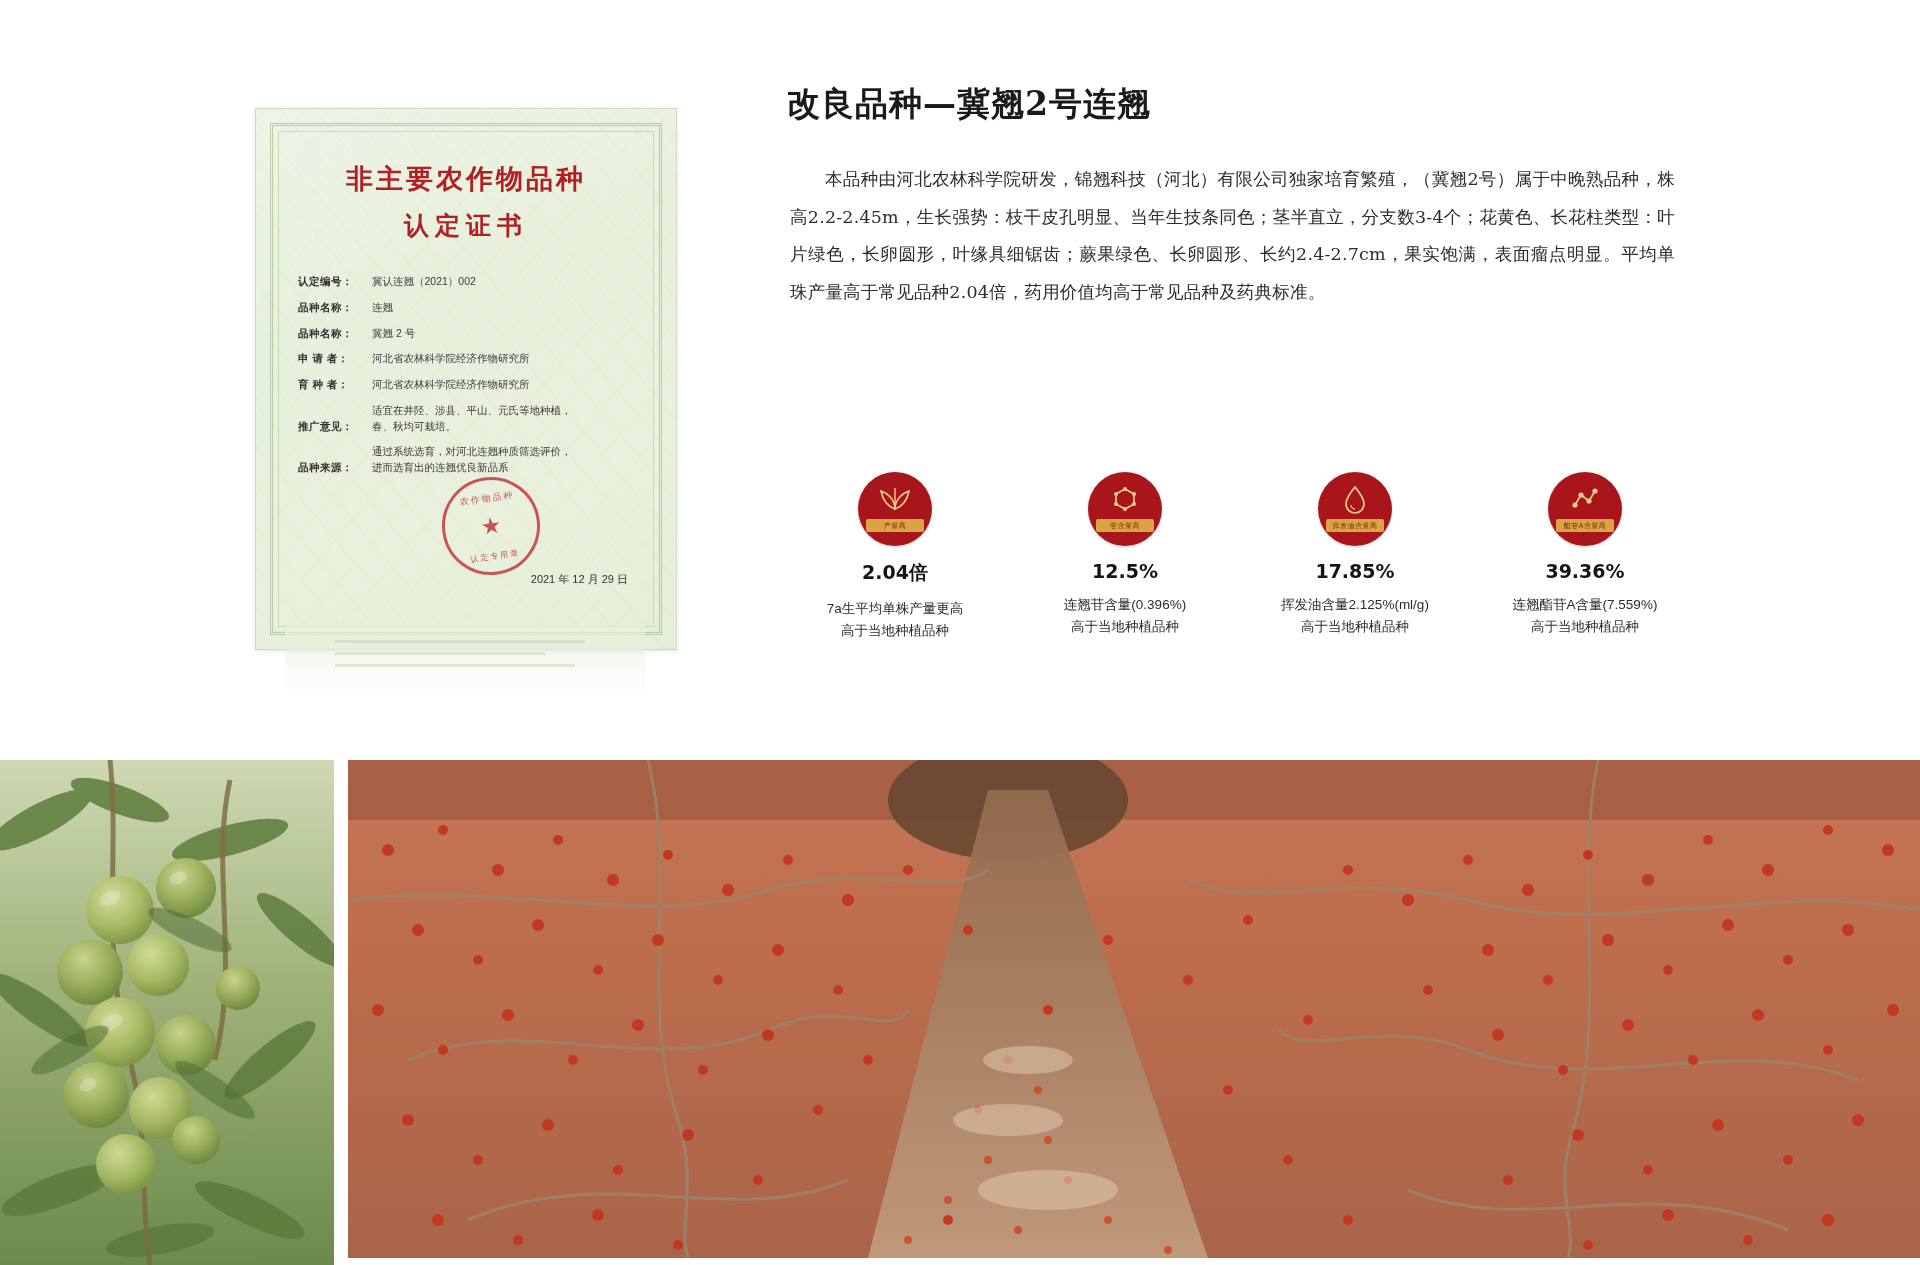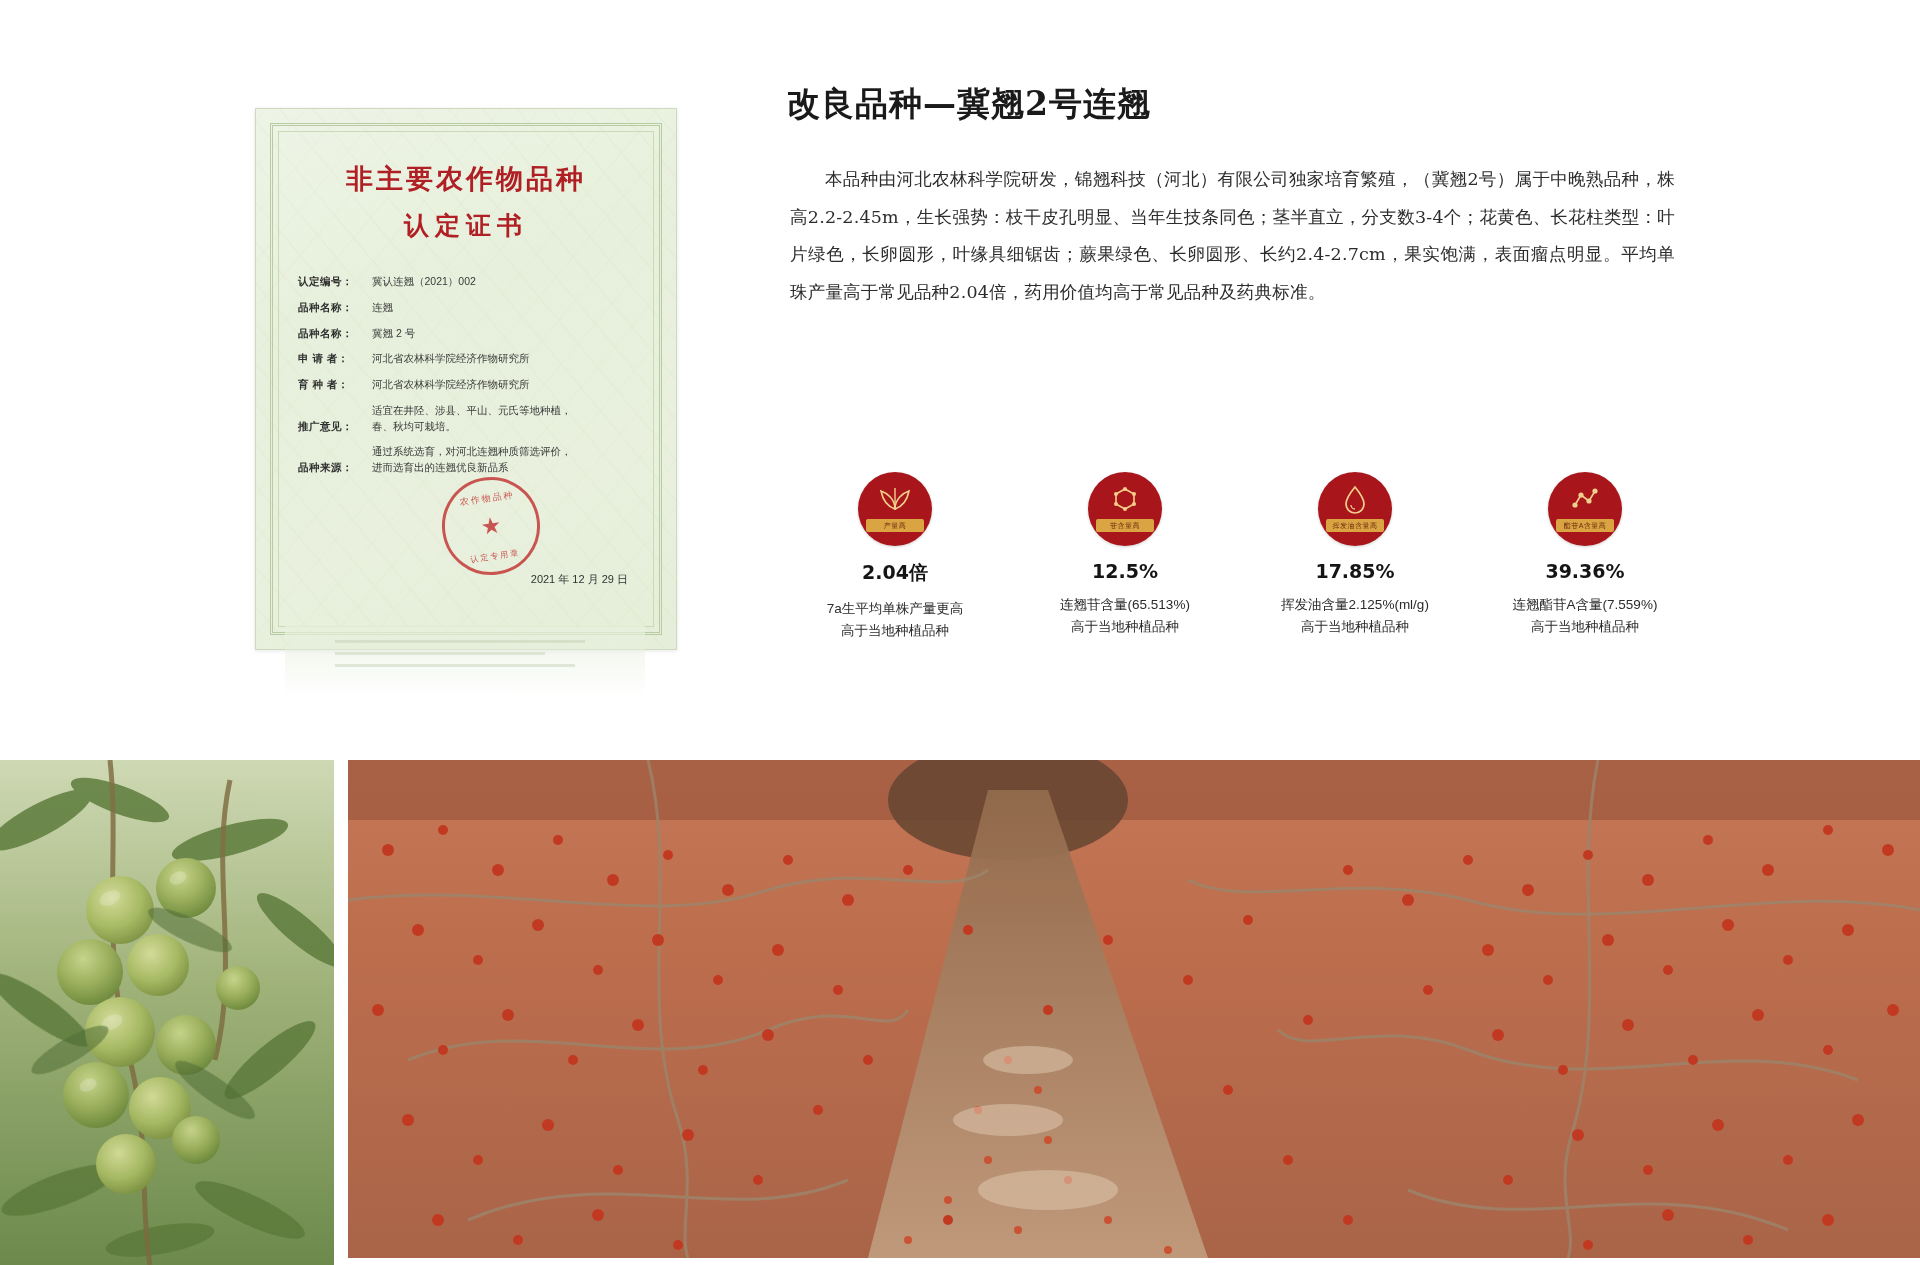--- a/index.html
+++ b/index.html
@@ -378,21 +378,21 @@
             <circle cx="25" cy="9" r="2" fill="#f2cf8c"></circle>
             <circle cx="25" cy="19" r="2" fill="#f2cf8c"></circle>
             <circle cx="16" cy="24" r="2" fill="#f2cf8c"></circle>
             <circle cx="7" cy="19" r="2" fill="#f2cf8c"></circle>
             <circle cx="7" cy="9" r="2" fill="#f2cf8c"></circle>
           </svg>
         </div>
         <div class="ribbon">苷含量高</div>
       </div>
       <div class="stat-value">12.5%</div>
-      <div class="stat-desc">连翘苷含量(65.513%)</div>
+      <div class="stat-desc">连翘苷含量(0.396%)</div>
       <div class="stat-desc">高于当地种植品种</div>
     </div>
 
     <div class="stat">
       <div class="badge">
         <div class="glyph">
           <svg width="26" height="30" viewBox="0 0 26 30" aria-hidden="true">
             <path d="M13 2 C13 2, 22 13, 22 19 A9 9 0 0 1 4 19 C4 13, 13 2, 13 2 Z" fill="none" stroke="#f2cf8c" stroke-width="1.7"></path>
             <path d="M9 20 a4 4 0 0 0 4 4" fill="none" stroke="#f2cf8c" stroke-width="1.3"></path>
           </svg>

